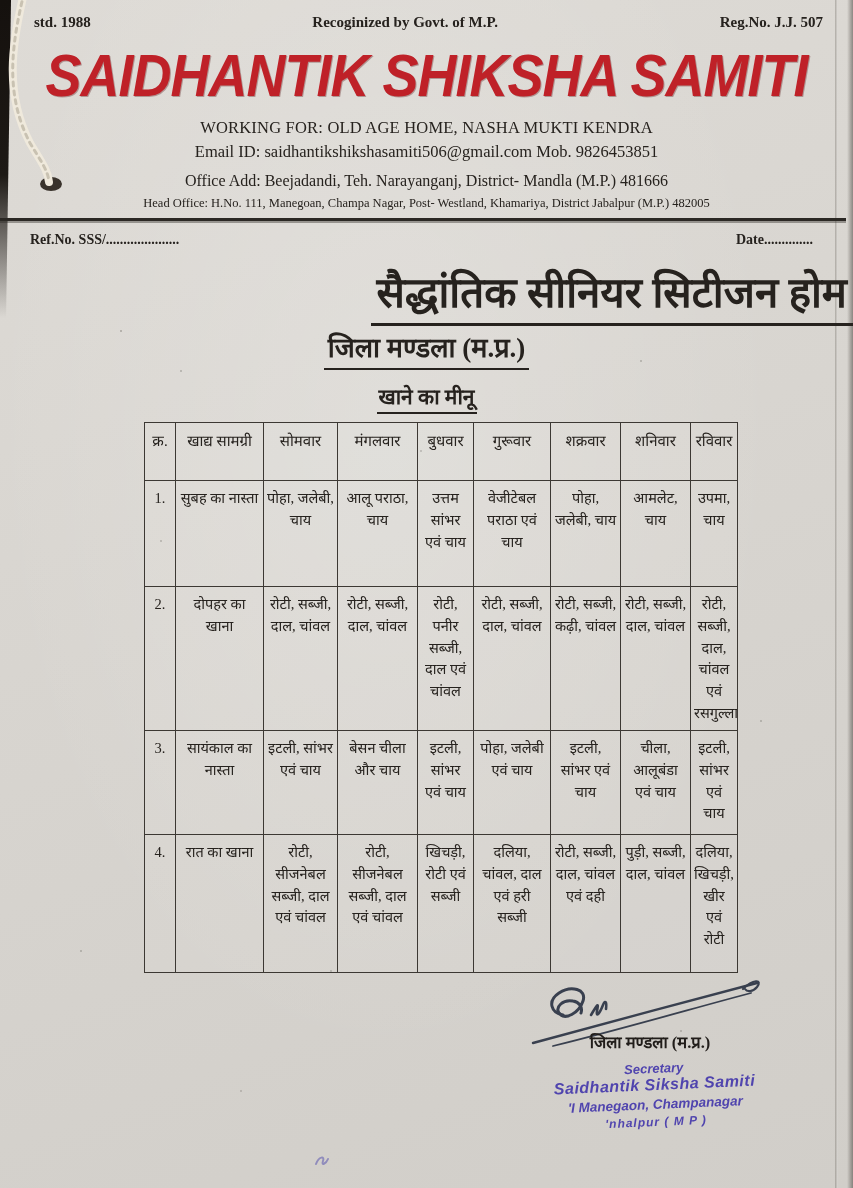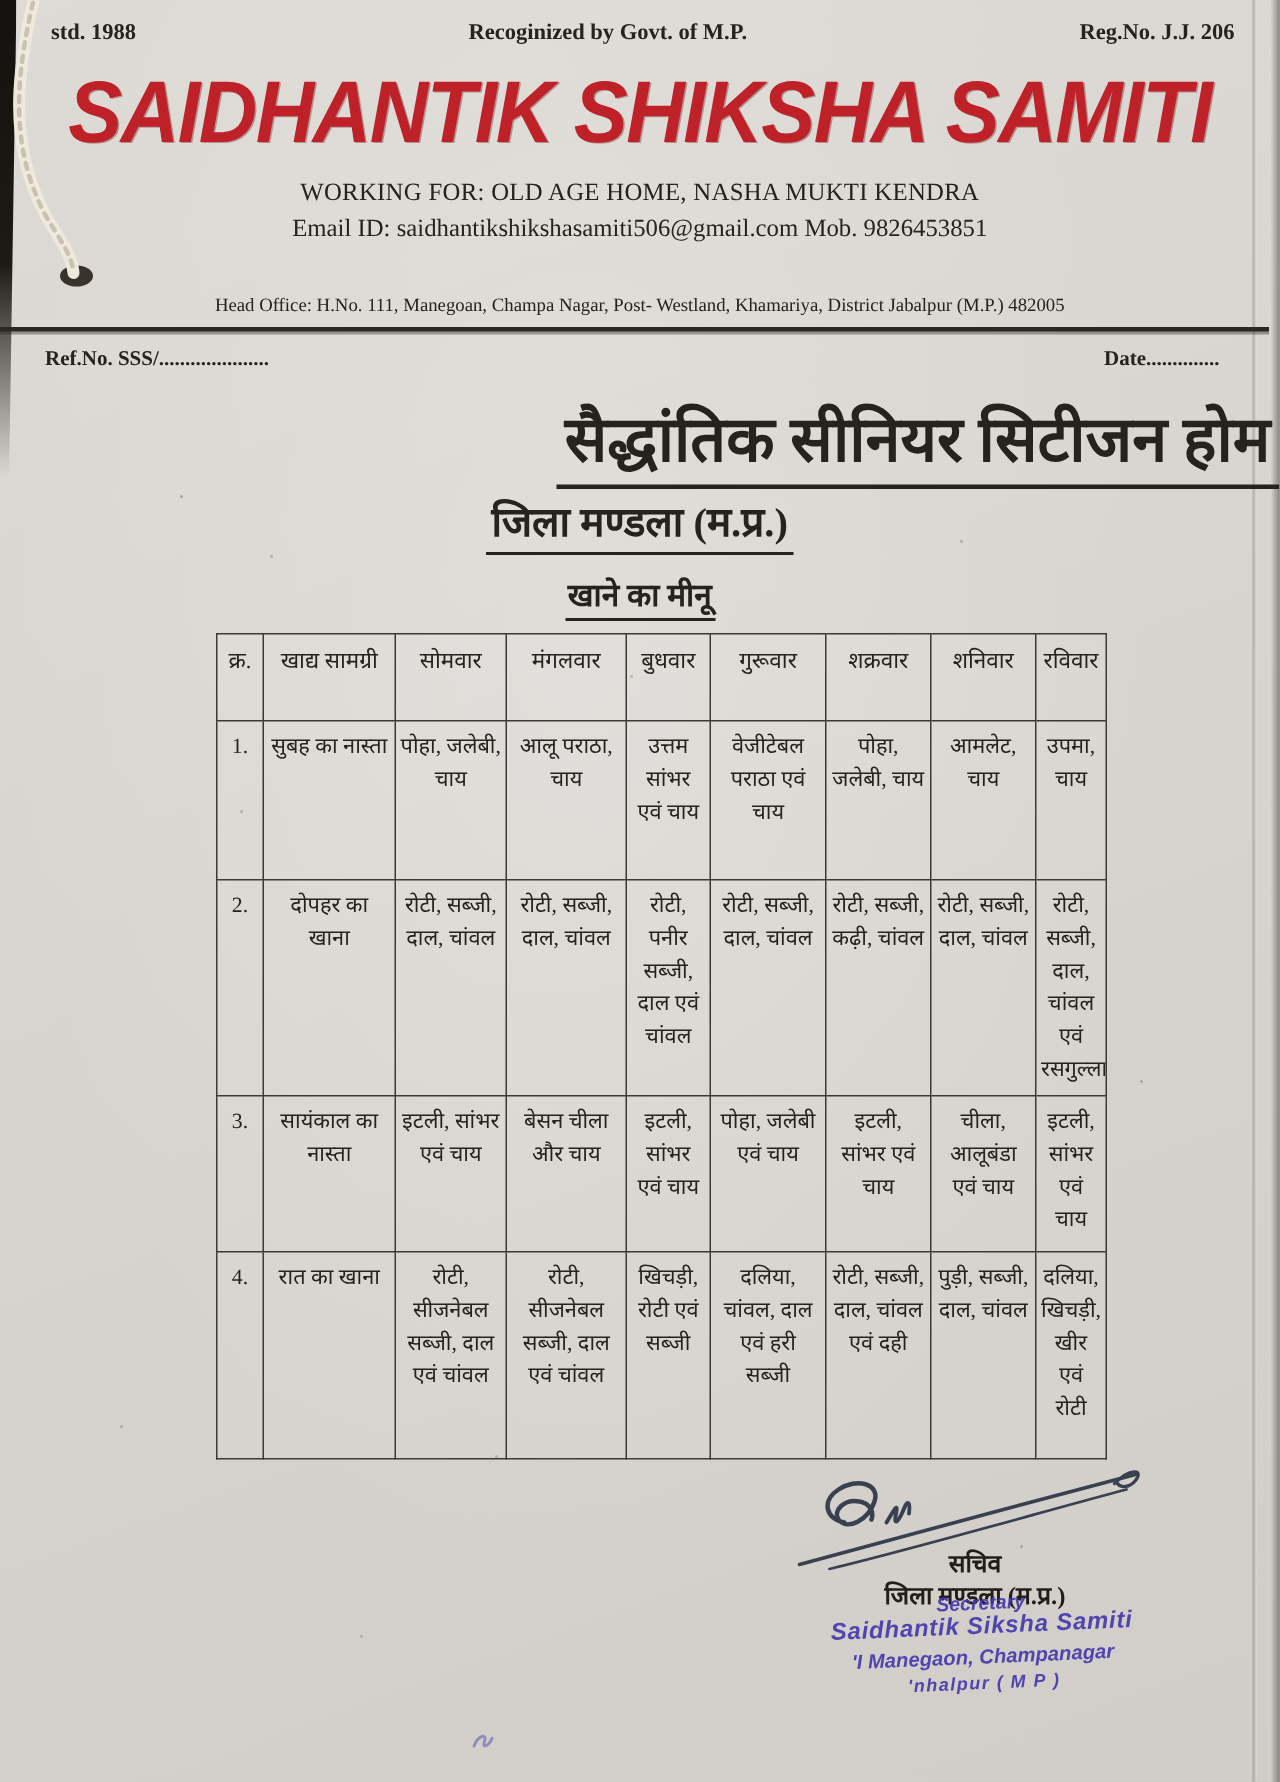--- a/index.html
+++ b/index.html
@@ -92,25 +92,26 @@
   <div class="speckles"></div>
   <svg class="thread-svg" width="90" height="215" viewBox="0 0 90 215">
     <ellipse cx="55" cy="186" rx="11" ry="7" fill="#3a332c"></ellipse>
     <path d="M28,-5 C16,45 8,95 34,145 C44,162 52,172 53,184" fill="none" stroke="#efe9dc" stroke-width="8" stroke-linecap="round"></path>
     <path d="M28,-5 C16,45 8,95 34,145 C44,162 52,172 53,184" fill="none" stroke="#c9c2b2" stroke-width="3" stroke-dasharray="4 5" stroke-linecap="round"></path>
   </svg>
 
   <div class="top-row">
     <span>std. 1988</span>
     <span>Recoginized by Govt. of M.P.</span>
-    <span>Reg.No. J.J. 206</span>
+    <span>Reg.No. J.J. 507</span>
   </div>
   <div class="org-title">SAIDHANTIK SHIKSHA SAMITI</div>
   <div class="lh-line working">WORKING FOR: OLD AGE HOME, NASHA MUKTI KENDRA</div>
   <div class="lh-line email">Email ID: saidhantikshikshasamiti506@gmail.com  Mob. 9826453851</div>
+  <div class="lh-line office">Office Add: Beejadandi, Teh. Narayanganj, District- Mandla (M.P.) 481666</div>
   <div class="lh-line headoff">Head Office: H.No. 111, Manegoan, Champa Nagar, Post- Westland, Khamariya, District Jabalpur (M.P.) 482005</div>
   <div class="rule"></div>
   <div class="refdate">
     <span>Ref.No. SSS/.....................</span>
     <span>Date..............</span>
   </div>
 
   <div class="h-title">
     <span>सैद्धांतिक सीनियर सिटीजन होम</span>
   </div>
@@ -199,21 +200,20 @@
   <svg class="sig-flourish" width="250" height="72" viewBox="0 0 250 72">
     <g fill="none" stroke="#39404f" stroke-linecap="round">
       <path d="M38,40 C26,38 22,26 34,18 C46,10 62,14 58,26 C54,38 40,46 34,38 C30,32 38,24 48,26 C54,27 58,32 56,38" stroke-width="3"></path>
       <path d="M66,40 C72,30 74,26 72,36 C71,42 74,40 78,30 C80,25 82,26 81,34" stroke-width="2.6"></path>
       <path d="M8,68 C60,54 170,24 232,8" stroke-width="2.4"></path>
       <path d="M28,71 C90,56 180,30 226,18" stroke-width="1.8"></path>
       <path d="M218,14 C228,4 238,4 232,12 C228,17 222,17 220,14" stroke-width="2.2"></path>
     </g>
   </svg>
   <div class="sig-block">
-    <div>सचिव</div>
     <div>जिला मण्डला (म.प्र.)</div>
   </div>
   <div class="stamp">
     <div class="s1">Secretary</div>
     <div class="s2">Saidhantik Siksha Samiti</div>
     <div class="s3">'I Manegaon, Champanagar</div>
     <div class="s4">'nhalpur ( M P )</div>
   </div>
 
   <svg class="smudge" width="20" height="16" viewBox="0 0 20 16">

